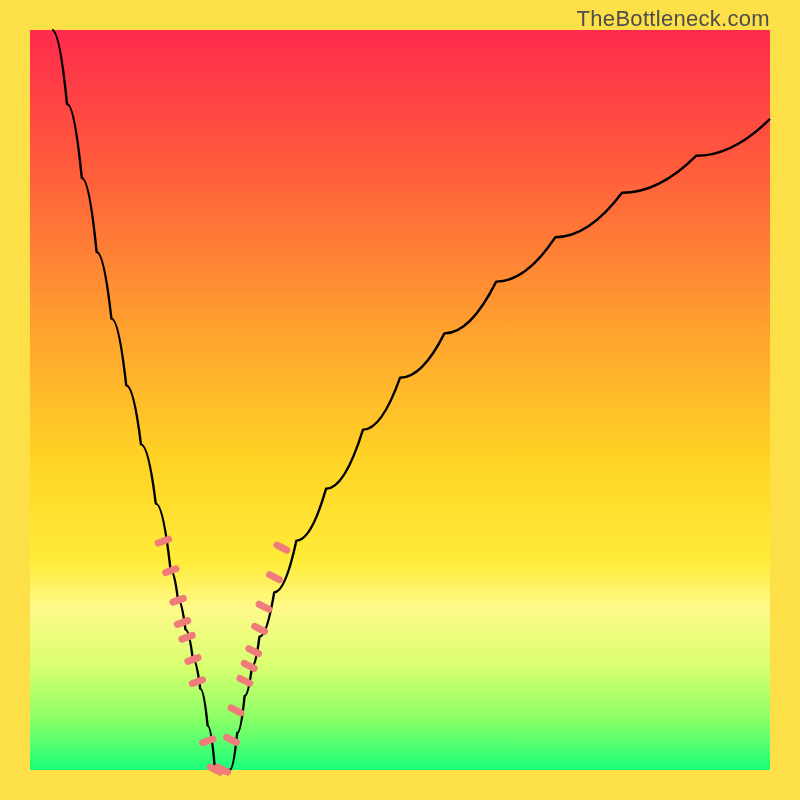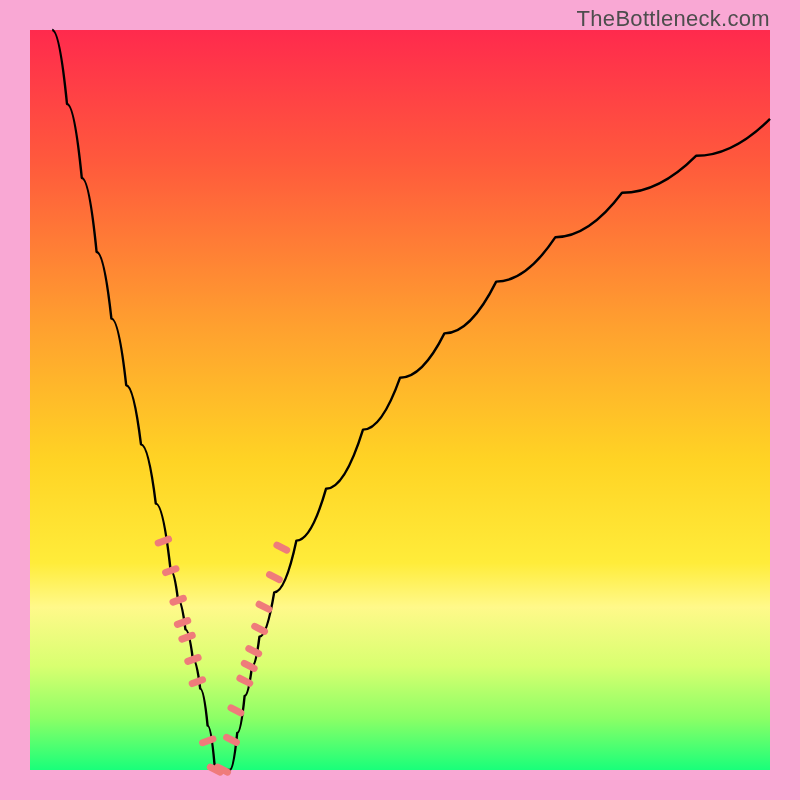--- a/index.html
+++ b/index.html
@@ -7,21 +7,21 @@
     padding: 0;
     width: 800px;
     height: 800px;
     overflow: hidden;
     background: #000;
     font-family: Arial, Helvetica, sans-serif;
   }
   .frame {
     position: absolute;
     inset: 0;
-    background: #f9a8d4;
+    background: #fde047;
   }
   .plot-area {
     position: absolute;
     left: 30px;
     top: 30px;
     width: 740px;
     height: 740px;
     
   }
   .watermark {

